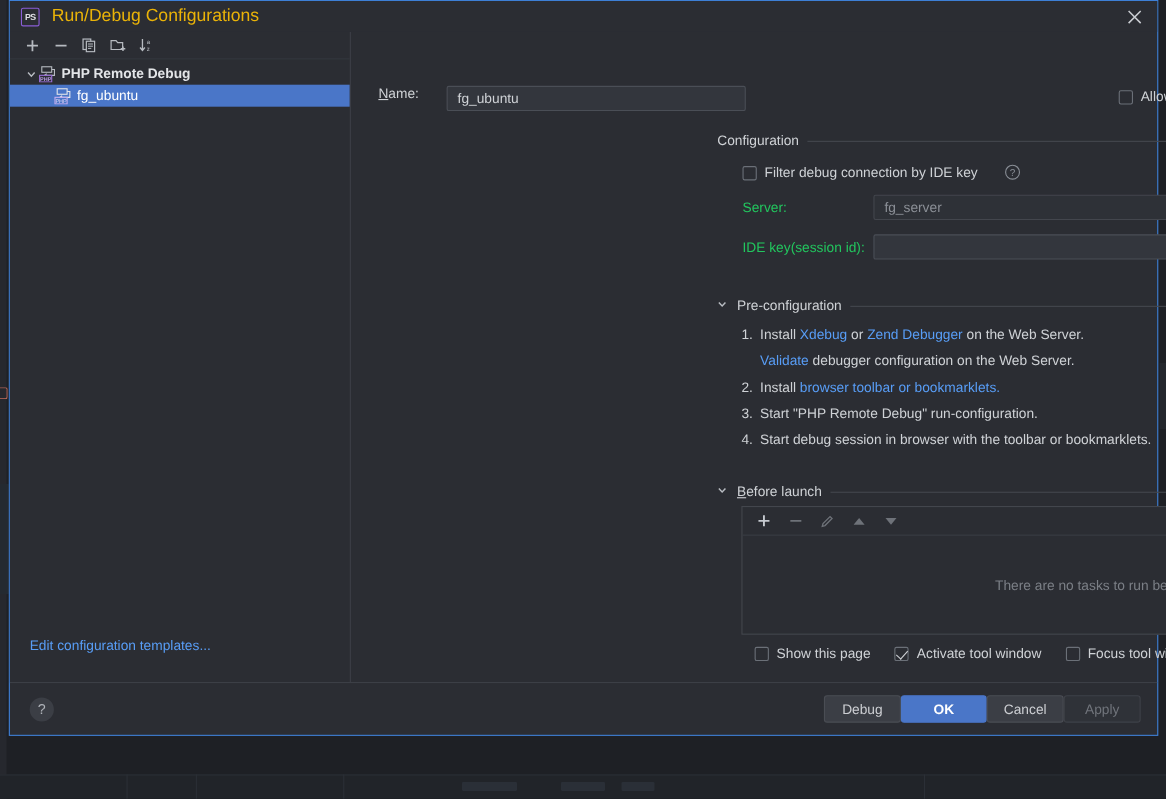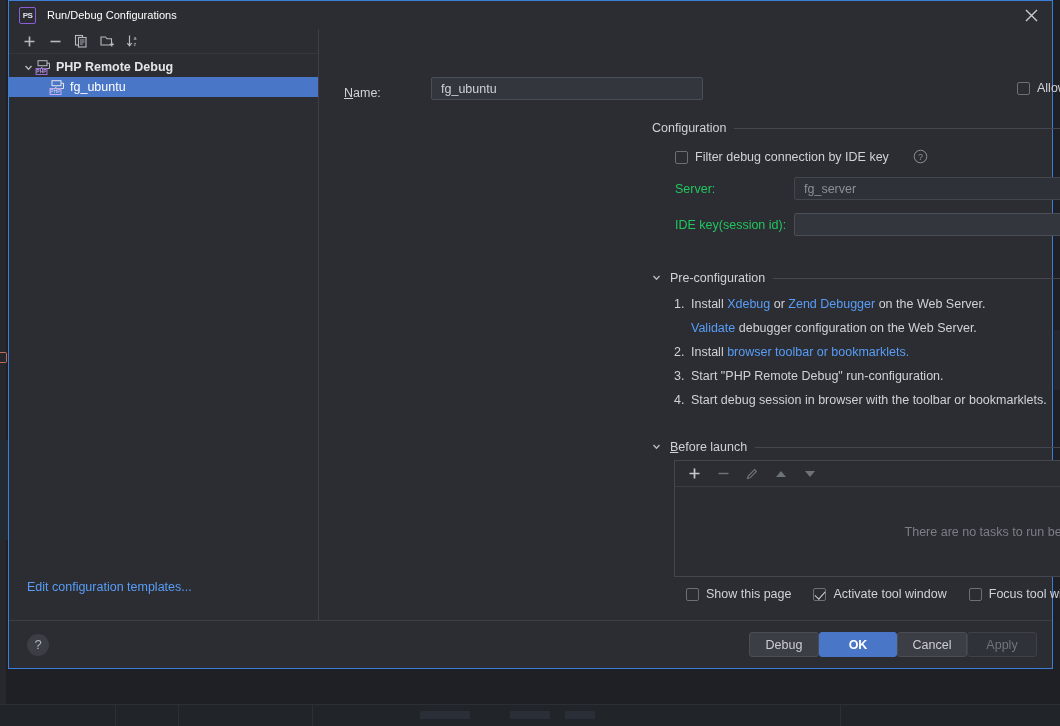--- a/index.html
+++ b/index.html
@@ -36,21 +36,21 @@
     height: 28px; flex: none; background: #2b2d33;
     display: flex; align-items: center; padding: 0 0 0 10px;
     position: relative;
   }
   .ps-icon {
     width: 17px; height: 17px; border: 1.5px solid #8a5ed6; border-radius: 2px;
     display: flex; align-items: center; justify-content: center;
     font-size: 8px; font-weight: bold; color: #e0e0e4; letter-spacing: -0.5px;
     background: #2b2d33; flex: none;
   }
-  .title-text { margin-left: 11px; font-size: 11px; color: #ffffff; }
+  .title-text { margin-left: 11px; font-size: 16px; color: #eab308; }
   .close-btn {
     position: absolute; right: 6px; top: 3px; width: 30px; height: 22px;
     display: flex; align-items: center; justify-content: center; cursor: pointer;
   }
   .close-btn svg { display: block; }
 
   
   .dlg-body { flex: 1; display: flex; min-height: 0; }
 
   
@@ -75,21 +75,21 @@
   .tree-row.selected { background: #4a76c8; color: #ffffff; padding-left: 40px; }
   .chevron { width: 14px; display: flex; align-items: center; justify-content: center; flex: none; color: #b8bcc2; }
   .php-icon { width: 16px; height: 15px; flex: none; margin-right: 5px; }
 
   .tree-footer { height: 40px; flex: none; display: flex; align-items: flex-start; padding-left: 18px; }
   .link { color: #589df6; font-size: 12.5px; cursor: pointer; }
 
   
   .rightpane { flex: 1; position: relative; padding: 0; min-width: 0; }
 
-  .name-row { display: flex; align-items: flex-end; height: 22px; margin: 49px 0 0 0; padding-left: 25px; gap: 25px; }
+  .name-row { display: flex; align-items: flex-start; height: 22px; margin: 49px 0 0 0; padding-left: 25px; }
   .name-label { font-size: 12.5px; color: #cfd2d6; width: 62px; flex: none; }
   .u { text-decoration: underline; }
   .textfield {
     height: 23px; background: #33363d; border: 1px solid #4a4e56; border-radius: 2px;
     font-size: 12.5px; color: #cfd2d6; display: flex; align-items: center; padding-left: 9px;
   }
   #name-field { width: 272px; flex: none; }
 
   .cb-row { display: flex; align-items: center; gap: 7px; cursor: pointer; }
   .cbox {

